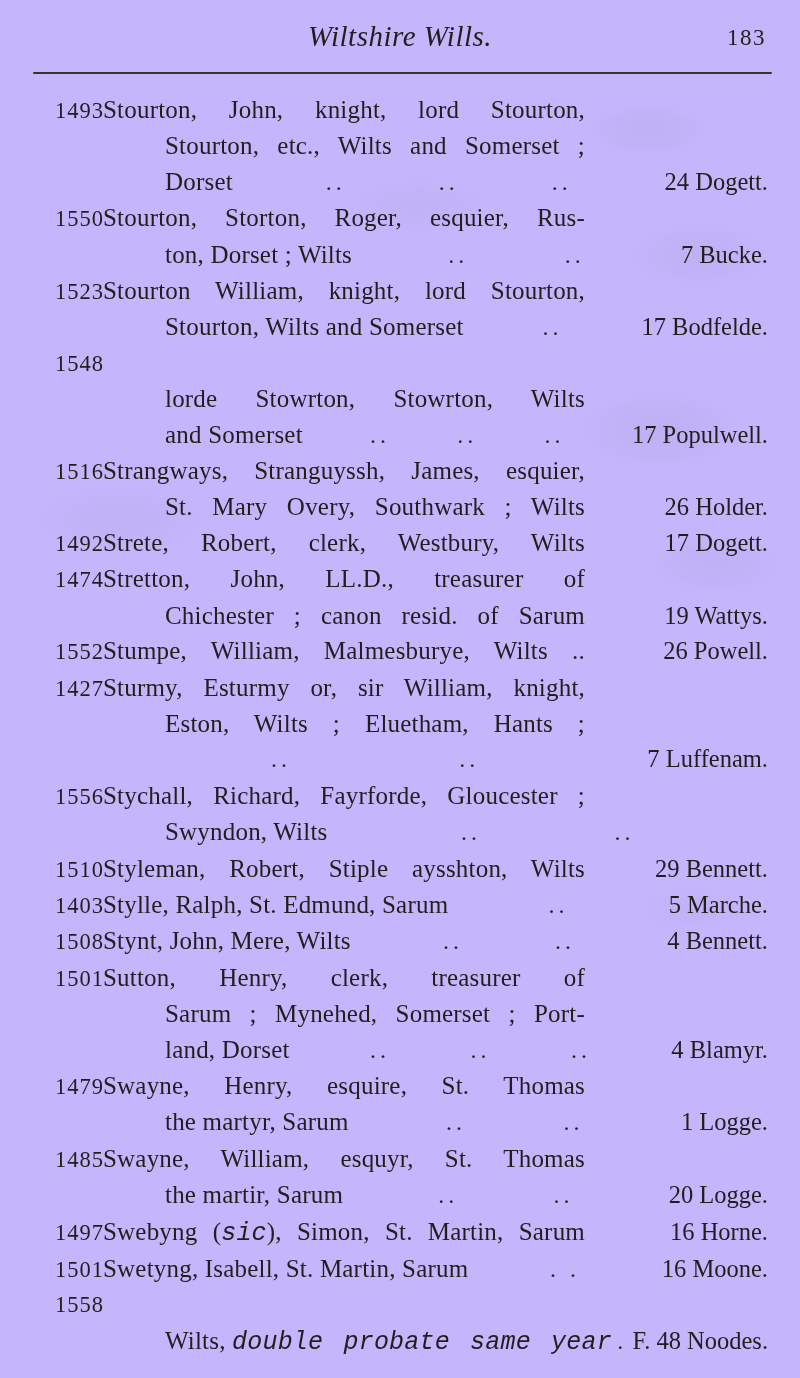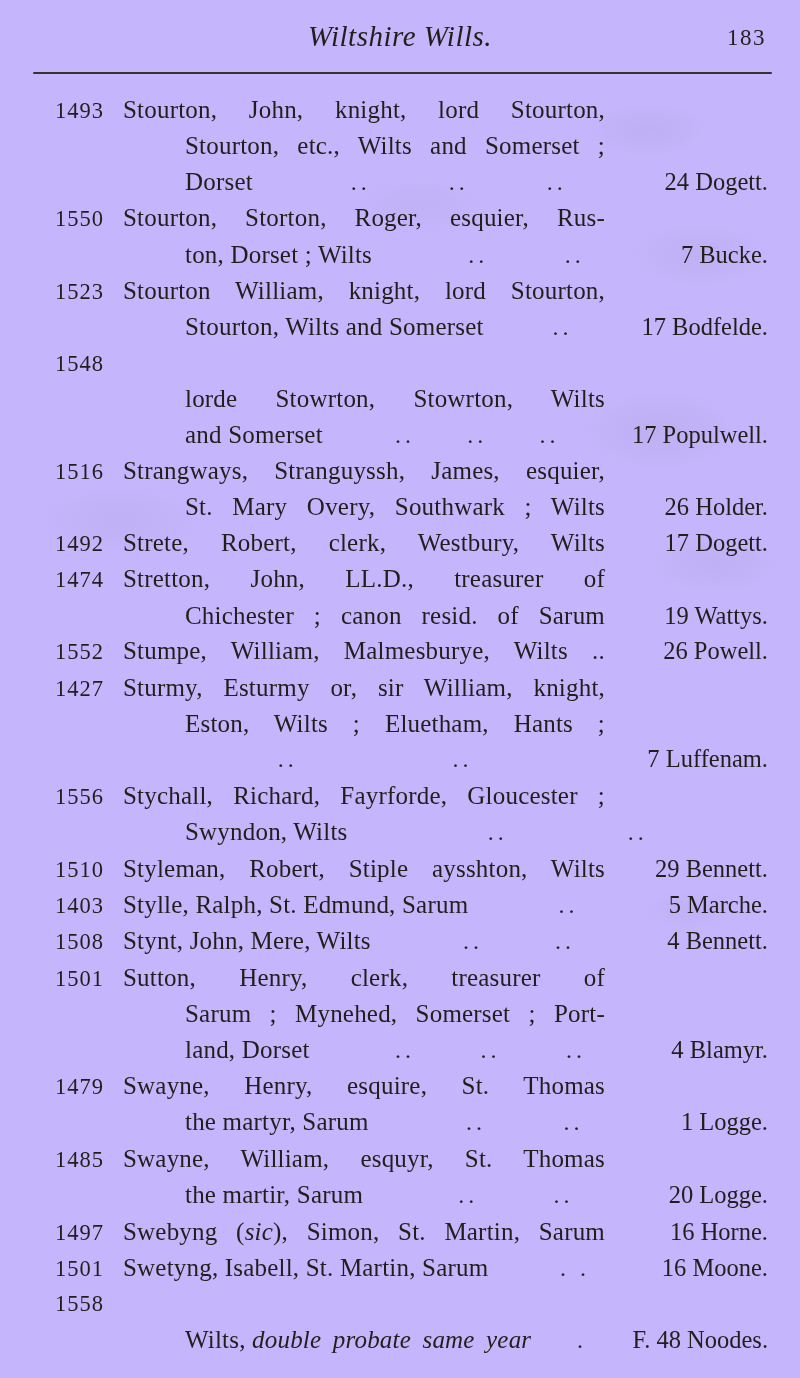--- a/index.html
+++ b/index.html
@@ -48,37 +48,37 @@
     background: #37322b;
     border-radius: 1px;
   }
   .entries {
     position: absolute;
     top: 92px; left: 55px;
     width: 713px;
     font-size: 25px;
     line-height: 35.4px;
   }
-  .line { display: flex; align-items: baseline; gap: 20px; }
+  .line { display: flex; align-items: baseline; }
   .year {
     flex: none;
     width: 48px;
     font-size: 22.5px;
     letter-spacing: 1px;
     font-feature-settings: "onum" 1;
   }
   .text { flex: none; letter-spacing: .2px; text-align: center; }
   .text.indent { padding-left: 62px; box-sizing: border-box; }
   .text.fill {
     width: 482px;
     text-align: justify;
     text-align-last: justify;
     text-justify: inter-word;
   }
-  .it { font-style: italic; word-spacing: 5px; }
+  .it { font-style: italic; word-spacing: 5px; font-family: Liberation Mono, monospace; }
   .leaders {
     flex: 1 1 auto;
     min-width: 0;
     display: flex;
     justify-content: space-evenly;
     align-items: baseline;
   }
   .dots { font-size: 24px; letter-spacing: 4px; white-space: pre; }
   .ref {
     flex: none;

